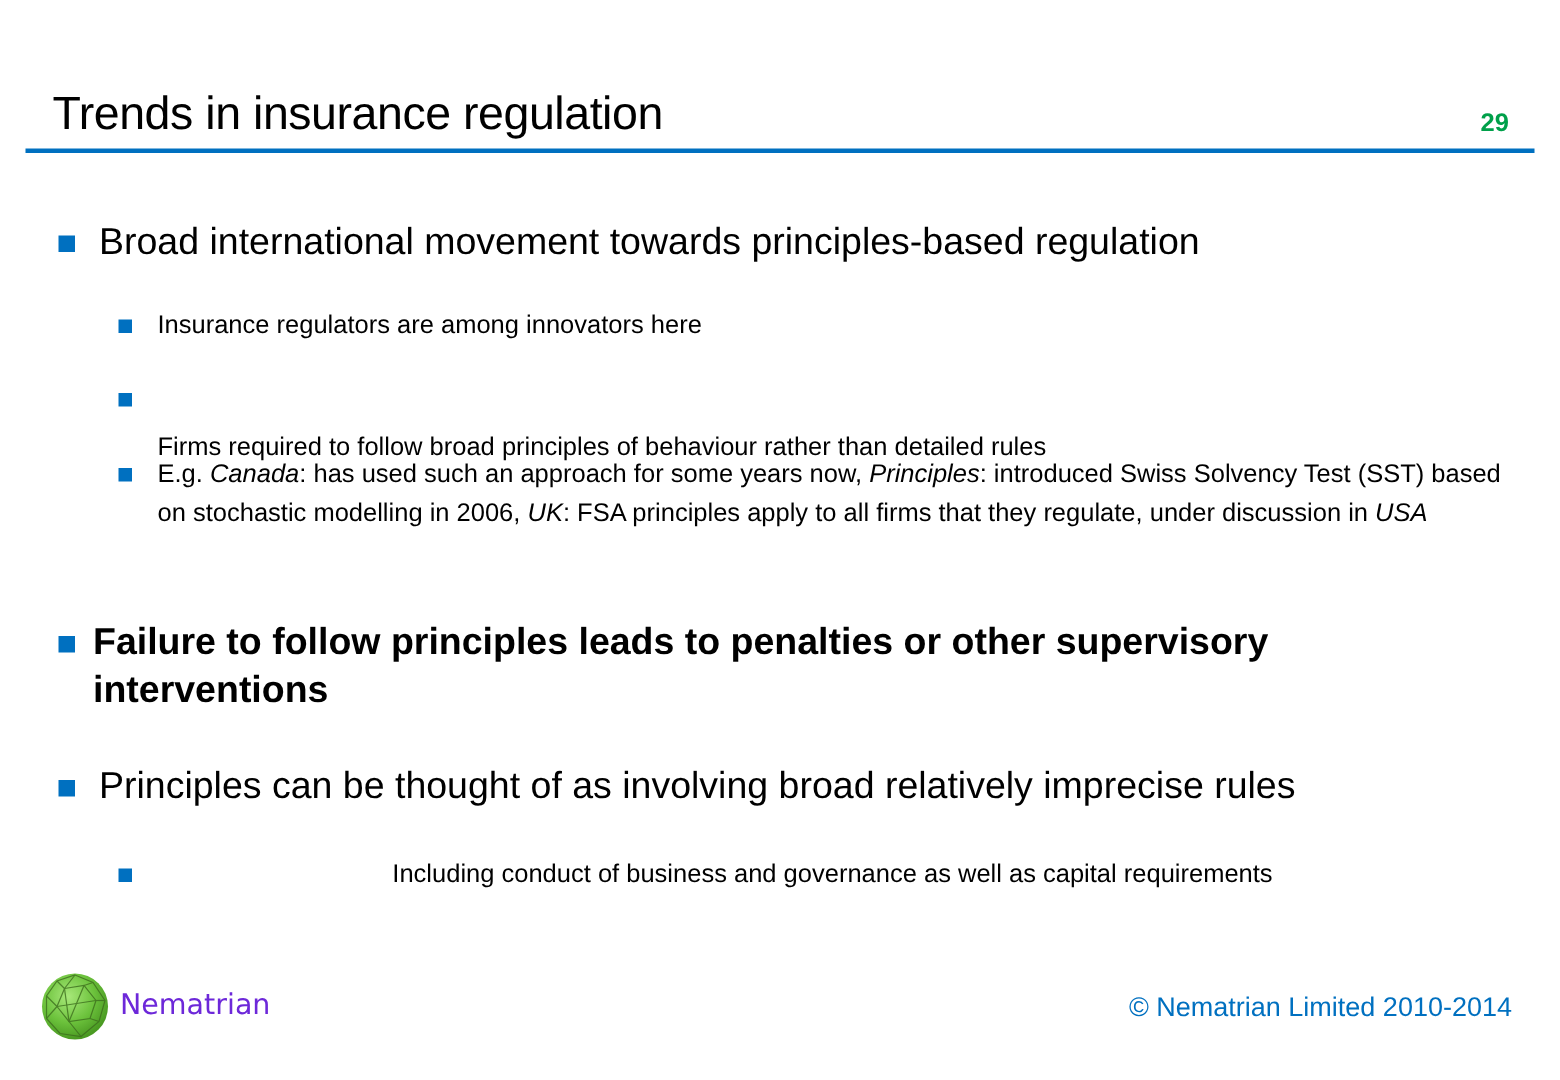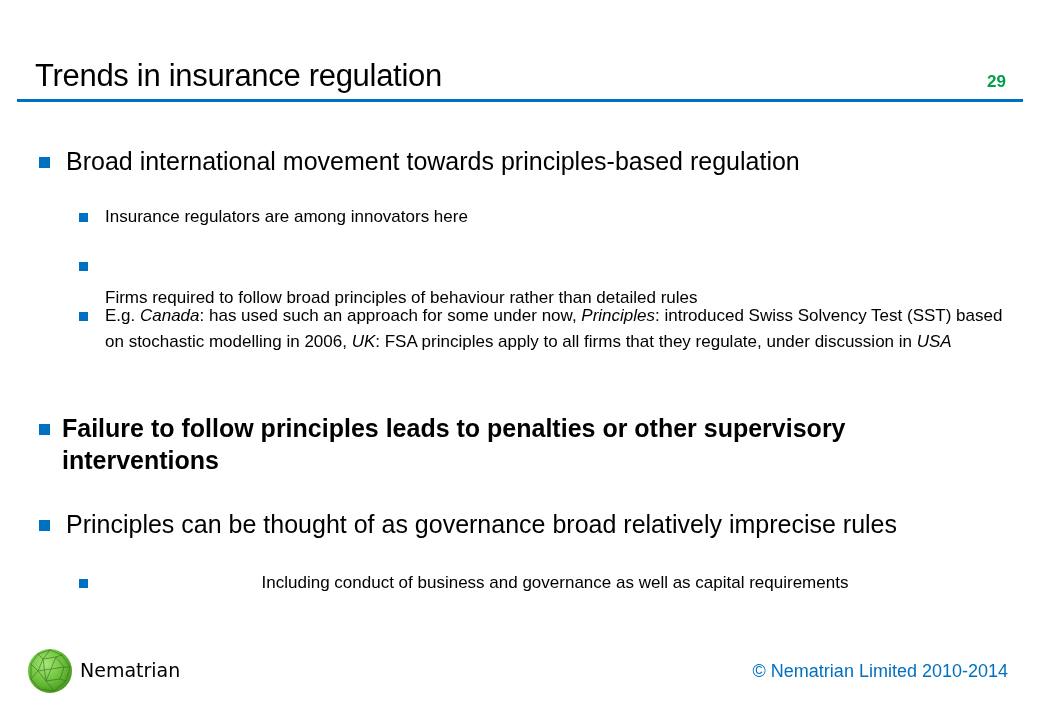--- a/index.html
+++ b/index.html
@@ -7,21 +7,21 @@
          font-family:"Liberation Sans", sans-serif; color:#000; }
   .title { position:absolute; left:35px; top:58px; font-size:31px; font-weight:normal; letter-spacing:-0.3px; }
   .page-num { position:absolute; right:34px; top:72px; font-size:17px; font-weight:bold; color:#00a04a; }
   .rule { position:absolute; left:17px; top:99px; width:1006px; height:3px; background:#0070c0; }
   .content { position:absolute; left:0; top:0; width:1040px; }
   .sq1 { position:absolute; width:11px; height:11px; background:#0070c0; }
   .sq2 { position:absolute; width:9px; height:9px; background:#0070c0; }
   .l1 { font-size:25px; line-height:32px; }
   .l2 { font-size:17px; line-height:26px; }
   .footer-logo { position:absolute; left:26px; top:647px; width:48px; height:48px; }
-  .brand { position:absolute; left:80px; top:659px; font-family:"DejaVu Sans", sans-serif; font-size:19px; color:#000000; }
+  .brand { position:absolute; left:80px; top:659px; font-family:"DejaVu Sans", sans-serif; font-size:19px; color:#6d28d9; }
   .copyright { position:absolute; right:32px; top:661px; font-size:18px; color:#0070c0; }
   i { }
 </style>
 </head>
 <body>
 
 <div class="title">Trends in insurance regulation</div>
 <div class="page-num">29</div>
 <div class="rule"></div>
 
@@ -31,28 +31,28 @@
   <div class="l1" style="position:absolute;left:66px;top:145px;width:930px;">Broad international movement towards principles-based regulation</div>
 
   <div class="sq2" style="left:79px;top:213px;"></div>
   <div class="l2" style="position:absolute;left:105px;top:204px;width:900px;">Insurance regulators are among innovators here</div>
 
   <div class="sq2" style="left:79px;top:262px;"></div>
   <div class="l2" style="position:absolute;left:105px;top:253px;width:900px;margin-top:32px;">Firms required to follow broad principles of behaviour rather than detailed rules</div>
 
   <div class="sq2" style="left:79px;top:312px;"></div>
   <div class="l2" style="position:absolute;left:105px;top:303px;width:900px;">
-    <span>E.g. </span><i>Canada</i><span>: has used such an approach for some under now, </span><i>Principles</i><span>: introduced Swiss Solvency Test (SST) based on stochastic modelling in 2006, </span><i>UK</i><span>: FSA principles apply to all firms that they regulate, under discussion in </span><i>USA</i>
+    <span>E.g. </span><i>Canada</i><span>: has used such an approach for some years now, </span><i>Principles</i><span>: introduced Swiss Solvency Test (SST) based on stochastic modelling in 2006, </span><i>UK</i><span>: FSA principles apply to all firms that they regulate, under discussion in </span><i>USA</i>
   </div>
 
   <div class="sq1" style="left:39px;top:424px;"></div>
   <div class="l1" style="position:absolute;left:62px;top:412px;width:840px;font-weight:bold;">Failure to follow principles leads to penalties or other supervisory interventions</div>
 
   <div class="sq1" style="left:39px;top:520px;"></div>
-  <div class="l1" style="position:absolute;left:66px;top:508px;width:930px;">Principles can be thought of as governance broad relatively imprecise rules</div>
+  <div class="l1" style="position:absolute;left:66px;top:508px;width:930px;">Principles can be thought of as involving broad relatively imprecise rules</div>
 
   <div class="sq2" style="left:79px;top:579px;"></div>
   <div class="l2" style="position:absolute;left:105px;top:570px;width:900px;text-align:center;">Including conduct of business and governance as well as capital requirements</div>
 </div>
 
 <svg class="footer-logo" viewBox="0 0 48 48">
   <defs>
     <radialGradient id="g" cx="40%" cy="35%" r="65%">
       <stop offset="0%" stop-color="#a8e87a"></stop>
       <stop offset="60%" stop-color="#6cc23c"></stop>

